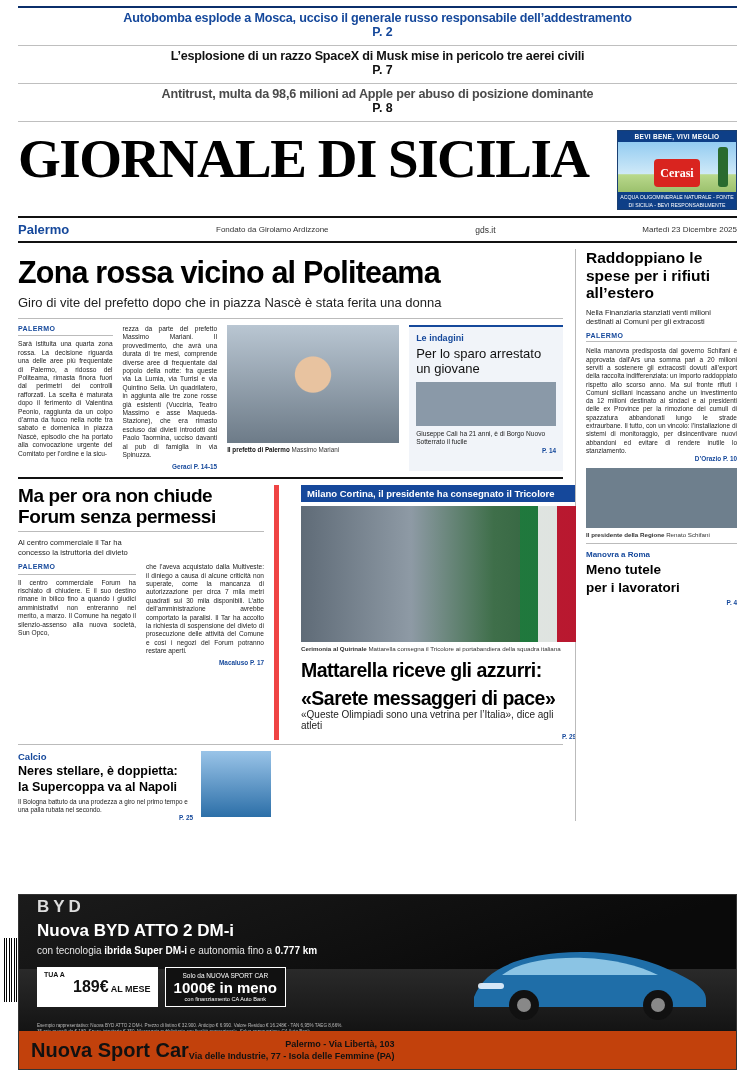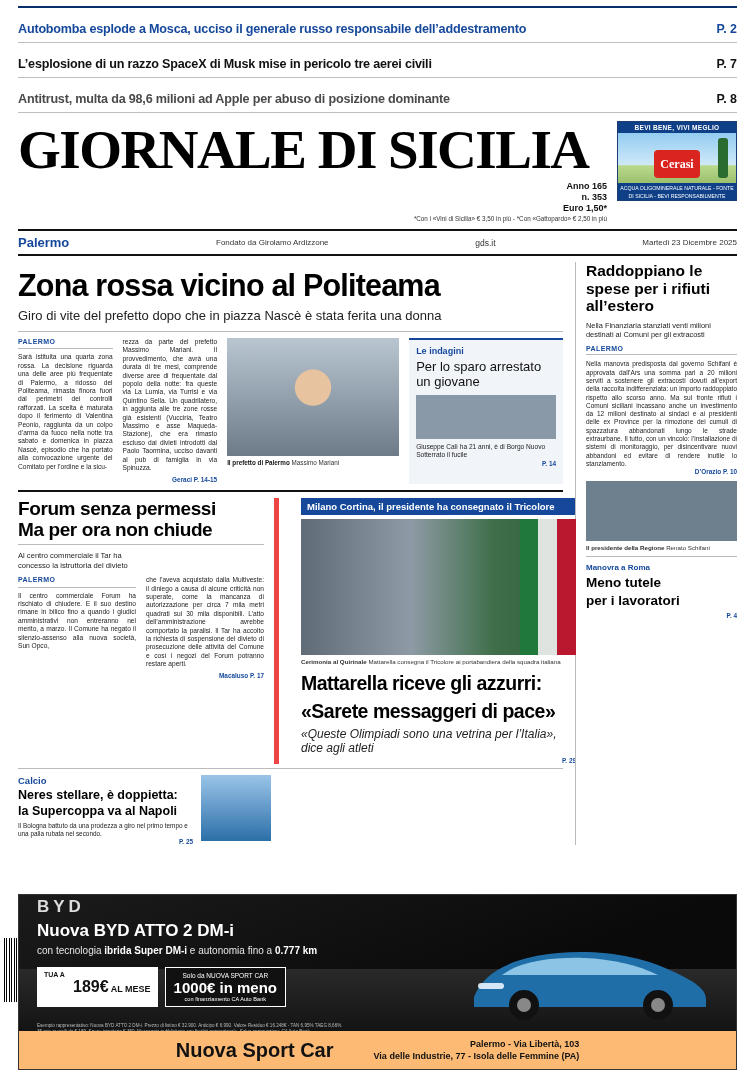--- a/index.html
+++ b/index.html
@@ -1,21 +1,21 @@
 <!DOCTYPE html>
 <html><head>
 <meta charset="utf-8">
 <style>
   html,body{margin:0;padding:0;background:#d8d8d8;}
   body{font-family:"Liberation Sans", sans-serif;}
   .page{width:755px;height:1080px;background:#ffffff;position:relative;overflow:hidden;margin:0 auto;}
 
   
   .teasers{padding:6px 18px 0 18px;}
-  .teaser{display:flex;align-items:center;justify-content:space-between;border-bottom:1px solid #bfbfbf;padding:14px 0 6px 0;}
+  .teaser{display:flex;align-items:center;justify-content:space-between;border-bottom:1px solid #bfbfbf;padding:3px 0 6px 0;flex-direction:column;}
   .teaser:first-child{border-top:2px solid #0b2f6b;}
   .teaser-text{font-size:12.6px;font-weight:bold;letter-spacing:-0.2px;}
   .t-blue{color:#15489b;}
   .t-black{color:#111;}
   .t-gray{color:#4a4a4a;}
   .teaser-page{font-size:12.4px;font-weight:bold;color:#15489b;margin-left:10px;white-space:nowrap;}
   .teaser-page.black{color:#111;}
 
   
   .masthead{display:flex;align-items:flex-start;padding:8px 18px 0 18px;}
@@ -62,21 +62,21 @@
   .box-blue .bt{font-size:13px;line-height:15px;color:#111;}
   .box-blue .bimg{width:100%;height:44px;background:#8a99a8;margin:6px 0 4px 0;}
   .box-blue .bc{font-size:6.6px;line-height:8.4px;color:#222;}
   .pg{font-size:6.4px;font-weight:bold;color:#15489b;text-align:right;}
 
   .sec-title{font-size:19px;font-weight:bold;line-height:21px;color:#000;letter-spacing:-.4px;}
   .blue-strip{background:#15489b;color:#fff;font-size:9.5px;font-weight:bold;padding:3px 6px;}
   .photo-mid{width:275px;height:136px;background:#7d8b96;position:relative;overflow:hidden;}
   .mid-cap{font-size:6.2px;color:#333;line-height:8px;margin-top:3px;}
   .mid-head{font-size:19.5px;font-weight:bold;line-height:22px;color:#000;letter-spacing:-.5px;margin-top:6px;}
-  .mid-sub{font-size:12px;color:#222;margin-top:5px;font-style:italic;}
+  .mid-sub{font-size:10px;color:#222;}
 
   .r-title{font-size:15.5px;font-weight:bold;line-height:17.5px;color:#000;}
   .r-sub{font-size:7.4px;line-height:9.4px;color:#222;margin-top:6px;}
   .r-body{font-size:6.5px;line-height:8.3px;color:#222;text-align:justify;margin-top:5px;}
   .r-photo{width:100%;height:60px;background:#6e7f8d;margin-top:6px;}
   .r-cap{font-size:6.2px;color:#333;line-height:8px;margin-top:3px;}
   .r-kick{font-size:8px;font-weight:bold;color:#15489b;}
   .r-mid{font-size:13.5px;font-weight:bold;line-height:15px;color:#000;margin-top:3px;}
 
   .calcio-kick{font-size:9.5px;font-weight:bold;color:#15489b;}
@@ -96,21 +96,21 @@
   .price-box{position:absolute;left:18px;top:72px;display:flex;align-items:stretch;}
   .pb1{background:#fff;color:#111;padding:4px 7px;}
   .pb1 .t{font-size:7px;font-weight:bold;}
   .pb1 .v{font-size:16px;font-weight:bold;margin-left:29px;}
   .pb1 .v small{font-size:9px;}
   .pb2{background:#111;border:1px solid #fff;color:#fff;margin-left:7px;padding:4px 8px;text-align:center;}
   .pb2 .t{font-size:6.5px;}
   .pb2 .v{font-size:15px;font-weight:bold;}
   .pb2 .s{font-size:5.6px;}
   .ad-fine{position:absolute;left:18px;top:128px;color:#b9b9b9;font-size:4.6px;width:310px;line-height:6px;}
-  .ad-footer{position:absolute;left:0;right:0;bottom:0;height:38px;background:#fdba74;display:flex;align-items:center;justify-content:center;padding:0 12px;gap:40px;}
+  .ad-footer{position:absolute;left:0;right:0;bottom:0;height:38px;background:#c2410c;display:flex;align-items:center;justify-content:flex-start;padding:0 12px;}
   .ad-footer .nsc{font-size:20px;font-weight:bold;color:#111;}
   .ad-footer .addr{font-size:9px;font-weight:bold;color:#111;text-align:right;line-height:12px;}
   .barcode{position:absolute;left:4px;bottom:78px;width:16px;height:64px;background:repeating-linear-gradient(90deg,#000 0 1px,#fff 1px 2px,#000 2px 3px,#fff 3px 5px);}
 
   
   .ph-face{position:absolute;inset:0;background:
      radial-gradient(circle at 50% 42%, #e8c3a0 0 16%, rgba(232,195,160,0) 17%),
      linear-gradient(#b9c6d2,#6d7b88);}
   .ph-group{position:absolute;inset:0;background:linear-gradient(90deg,#5f6b77,#8e9aa5 40%,#3f6f4a 70%,#2e5e3a);}
   .ph-player{position:absolute;inset:0;background:linear-gradient(#9ac4e8,#2c6fa8);}
@@ -132,26 +132,20 @@
     </div>
     <div class="teaser">
       <div class="teaser-text t-gray">Antitrust, multa da 98,6 milioni ad Apple per abuso di posizione dominante</div>
       <div class="teaser-page black">P. 8</div>
     </div>
   </div>
 
   <div class="masthead">
     <div class="logo-wrap">
       <div class="logo">GIORNALE DI SICILIA</div>
-      <div class="logo-meta">
-        <div class="anno">Anno 165</div>
-        <div class="anno">n. 353</div>
-        <div class="anno">Euro 1,50*</div>
-        <div class="small">*Con i «Vini di Sicilia» € 3,50 in più - *Con «Gattopardo» € 2,50 in più</div>
-      </div>
     </div>
     <div class="adbox">
       <div class="sky"></div>
       <div class="topbar">BEVI BENE, VIVI MEGLIO</div>
       <div class="bottle"></div>
       <div class="circle">Cerasi</div>
       <div class="footer">ACQUA OLIGOMINERALE NATURALE - FONTE DI SICILIA - BEVI RESPONSABILMENTE</div>
     </div>
   </div>
 
@@ -194,22 +188,22 @@
           <div class="bimg"></div>
           <div class="bc">Giuseppe Calì ha 21 anni, è di Borgo Nuovo Sotterrato il fucile</div>
           <div class="pg">P. 14</div>
         </div>
       </div>
 
       <div class="rule-dark"></div>
 
       <div style="display:flex">
         <div style="width:258px">
+          <div class="sec-title">Ma per ora non chiude</div>
           <div class="sec-title">Forum senza permessi</div>
-          <div class="sec-title">Ma per ora non chiude</div>
           <div class="rule"></div>
           <div style="font-size:7.6px;line-height:9.6px;color:#222;width:110px;">Al centro commerciale il Tar ha concesso la istruttoria del divieto</div>
           <div style="display:flex;margin-top:6px;">
             <div class="col" style="width:118px;margin-right:10px;">
               <div class="kicker">PALERMO</div>
               <div>Il centro commerciale Forum ha rischiato di chiudere. E il suo destino rimane in bilico fino a quando i giudici amministrativi non entreranno nel merito, a marzo. Il Comune ha negato il silenzio-assenso alla nuova società, Sun Opco,</div>
             </div>
             <div class="col" style="width:118px;">
               <div>che l’aveva acquistato dalla Multiveste: il diniego a causa di alcune criticità non superate, come la mancanza di autorizzazione per circa 7 mila metri quadrati sui 30 mila disponibili. L’atto dell’amministrazione avrebbe comportato la paralisi. Il Tar ha accolto la richiesta di sospensione del divieto di prosecuzione delle attività del Comune e così i negozi del Forum potranno restare aperti.</div>
               <div class="pg" style="margin-top:3px">Macaluso  P. 17</div>

